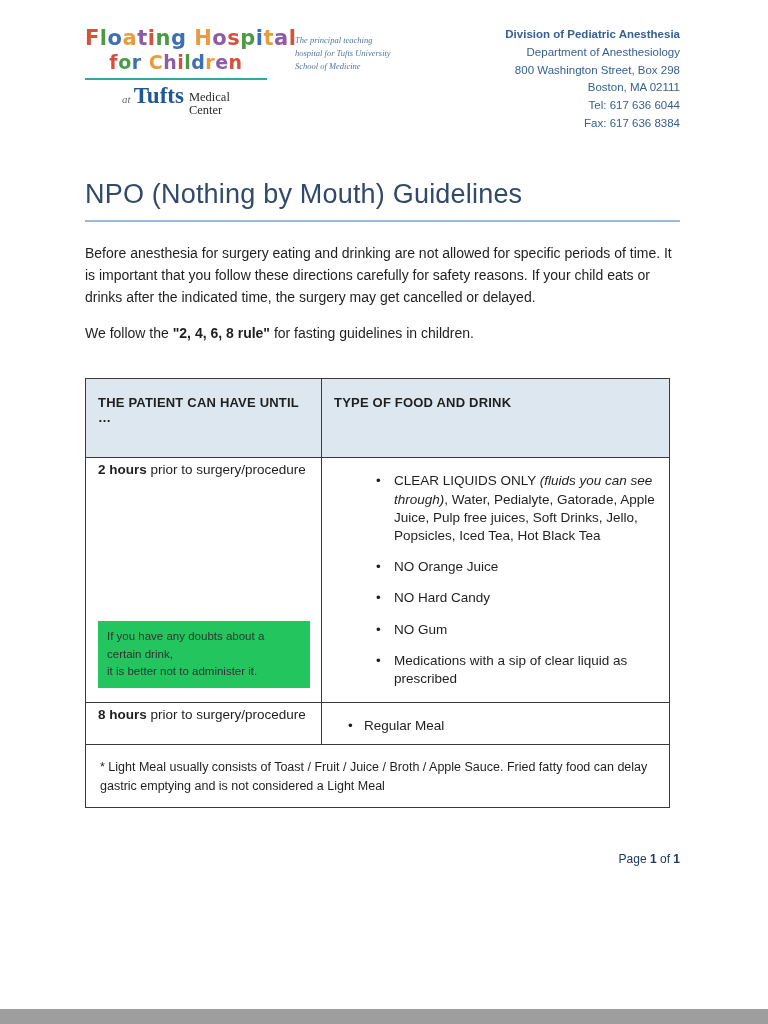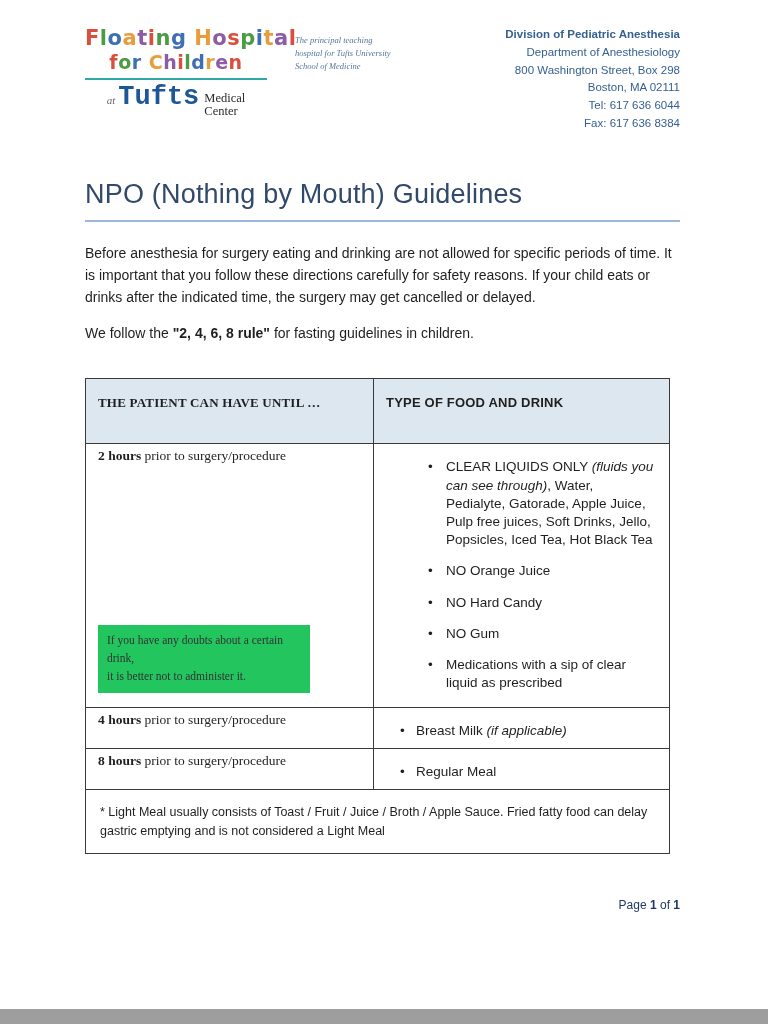--- a/index.html
+++ b/index.html
@@ -17,21 +17,21 @@
   .content { padding: 26px 88px 0 85px; }
 
   
   .letterhead { display: flex; align-items: flex-start; }
   .logo { width: 182px; text-align: center; flex: none; }
   .logo-l1 { font-size: 21px; font-weight: 700; letter-spacing: 0.5px; font-family: "DejaVu Sans", sans-serif; white-space: nowrap; }
   .logo-l2 { font-size: 19px; font-weight: 700; letter-spacing: 0.5px; font-family: "DejaVu Sans", sans-serif; margin-top: 1px; }
   .logo-rule { height: 2px; background: #2fa8a5; margin: 5px 0 4px; }
   .logo-tufts { display: flex; align-items: baseline; justify-content: center; }
   .logo-tufts .at { font-size: 11px; font-style: italic; color: #6b6b6b; margin-right: 3px; font-family: "Liberation Serif", serif; }
-  .logo-tufts .tufts { font-size: 27px; font-weight: 700; color: #1d5796; font-family: Liberation Mono, monospace; line-height: 1; }
+  .logo-tufts .tufts { font-size: 23px; font-weight: 700; color: #1d5796; font-family: Liberation Serif, serif; line-height: 1; }
   .logo-tufts .mc { display: inline-flex; flex-direction: column; align-items: flex-start; margin-left: 5px; font-family: "Liberation Serif", serif; font-size: 12.5px; color: #2b2b2b; line-height: 1.05; transform: translateY(-2px); }
   .tagline { margin-left: 28px; margin-top: 8px; width: 140px; font-family: "Liberation Serif", serif; font-style: italic; font-size: 8.5px; line-height: 1.5; color: #55779e; flex: none; }
   .contact { margin-left: auto; text-align: right; font-size: 11.5px; line-height: 1.55; color: #366092; }
   .contact .c-bold { font-weight: 700; }
 
   
   .title { margin-top: 46px; font-size: 27px; font-weight: 400; color: #31496b; letter-spacing: 0.2px; }
   .title-rule { height: 2px; background: #9cb9dc; margin-top: 10px; margin-bottom: 20px; }
 
   
@@ -41,21 +41,21 @@
   .npo-table { border-collapse: collapse; width: 585px; margin-top: 34px; }
   .npo-table th, .npo-table td { border: 1px solid #3a3a3a; vertical-align: top; }
   .npo-table th {
     background: #dde7f0;
     text-align: left;
     font-size: 13px;
     font-weight: 700;
     padding: 16px 12px 32px;
     letter-spacing: 0.2px;
   }
-  .col-left { width: 288px; font-family: Liberation Serif, serif; }
+  .col-left { width: 236px; }
   .time-cell { padding: 4px 12px; font-size: 13.5px; position: relative; }
   .food-cell { padding: 14px 14px 8px; }
   .bullets { list-style: none; padding-left: 6px; }
   .bullets li { position: relative; padding-left: 22px; font-size: 13.5px; line-height: 1.35; }
   .bullets li::before { content: "\2022"; position: absolute; left: 6px; top: 0; }
   .bullets.indent { padding-left: 34px; }
   .bullets.indent li { padding-left: 24px; }
   .bullets.spaced li { margin-bottom: 13px; }
   .bullets.spaced li:last-child { margin-bottom: 6px; }
   .pink-note {
@@ -137,30 +137,20 @@
           <ul class="bullets spaced indent">
             <li><span>CLEAR LIQUIDS ONLY </span><em>(fluids you can see through)</em><span>, Water, Pedialyte, Gatorade, Apple Juice, Pulp free juices, Soft Drinks, Jello, Popsicles, Iced Tea, Hot Black Tea</span></li>
             <li>NO Orange Juice</li>
             <li>NO Hard Candy</li>
             <li>NO Gum</li>
             <li>Medications with a sip of clear liquid as prescribed</li>
           </ul>
         </td>
       </tr>
 
-      <tr>
-        <td class="time-cell col-left">
-          <div class="time-label"><strong>4 hours</strong><span> prior to surgery/procedure</span></div>
-        </td>
-        <td class="food-cell">
-          <ul class="bullets">
-            <li><span>Breast Milk </span><em>(if applicable)</em></li>
-          </ul>
-        </td>
-      </tr>
 
 
       <tr>
         <td class="time-cell col-left">
           <div class="time-label"><strong>8 hours</strong><span> prior to surgery/procedure</span></div>
         </td>
         <td class="food-cell">
           <ul class="bullets">
             <li>Regular Meal</li>
           </ul>

